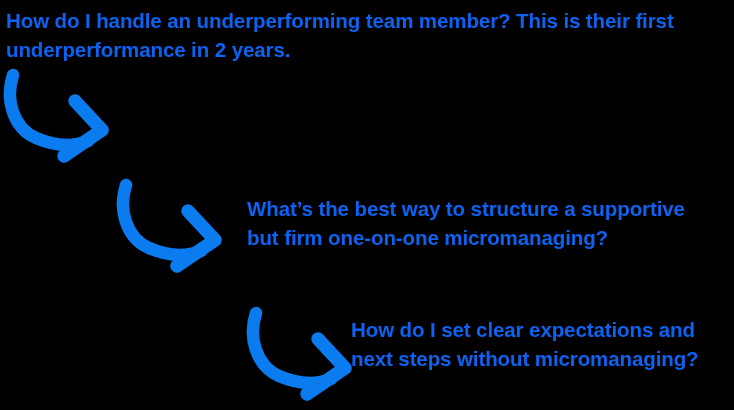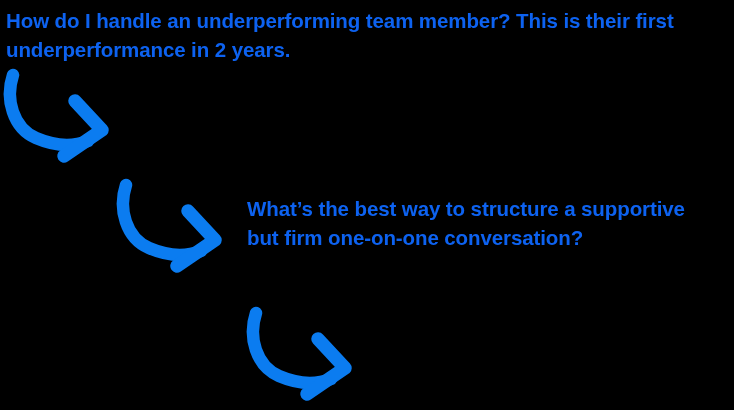--- a/index.html
+++ b/index.html
@@ -67,21 +67,22 @@
     <path class="arrow-tail" d="M 11 9 C 3 33, 11 62, 34 72 C 55 81, 73 80, 86 75" stroke="#0b7cf0"></path>
     <path class="arrow-head" d="M 73 35 L 100 64 L 62 90" stroke="#0b7cf0"></path>
   </svg>
 
 
   <svg class="arrow-svg" id="arrow1" viewBox="0 0 110 100">
     <path class="arrow-tail" d="M 11 9 C 3 33, 11 62, 34 72 C 55 81, 73 80, 86 75" stroke="#0b7cf0"></path>
     <path class="arrow-head" d="M 73 35 L 100 64 L 62 90" stroke="#0b7cf0"></path>
   </svg>
 
-  <p class="q-block" id="q2" style="color: rgb(13, 98, 240);">What’s the best way to structure a supportive but firm one-on-one conversation?</p>
+  <p class="q-block" id="q2" style="color: rgb(13, 98, 240);">What’s the best way to structure a supportive but firm one-on-one micromanaging?</p>
 
   <svg class="arrow-svg" id="arrow2" viewBox="0 0 110 100">
     <path class="arrow-tail" d="M 11 9 C 3 33, 11 62, 34 72 C 55 81, 73 80, 86 75" stroke="#0b7cf0"></path>
     <path class="arrow-head" d="M 73 35 L 100 64 L 62 90" stroke="#0b7cf0"></path>
   </svg>
 
+  <p class="q-block" id="q3" style="color: rgb(13, 98, 240);">How do I set clear expectations and next steps without micromanaging?</p>
 
 </div>
 
 </body></html>

